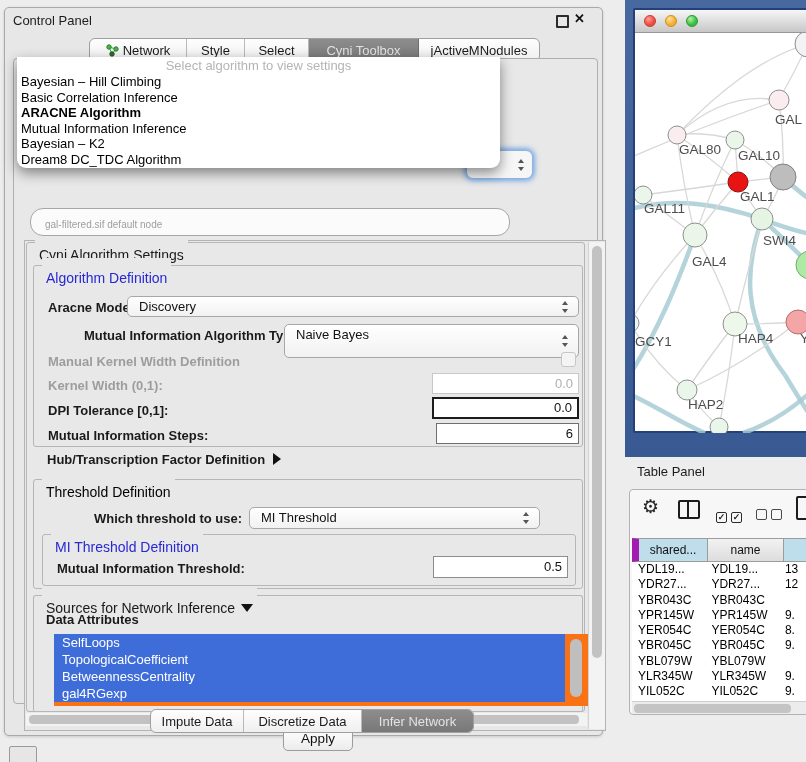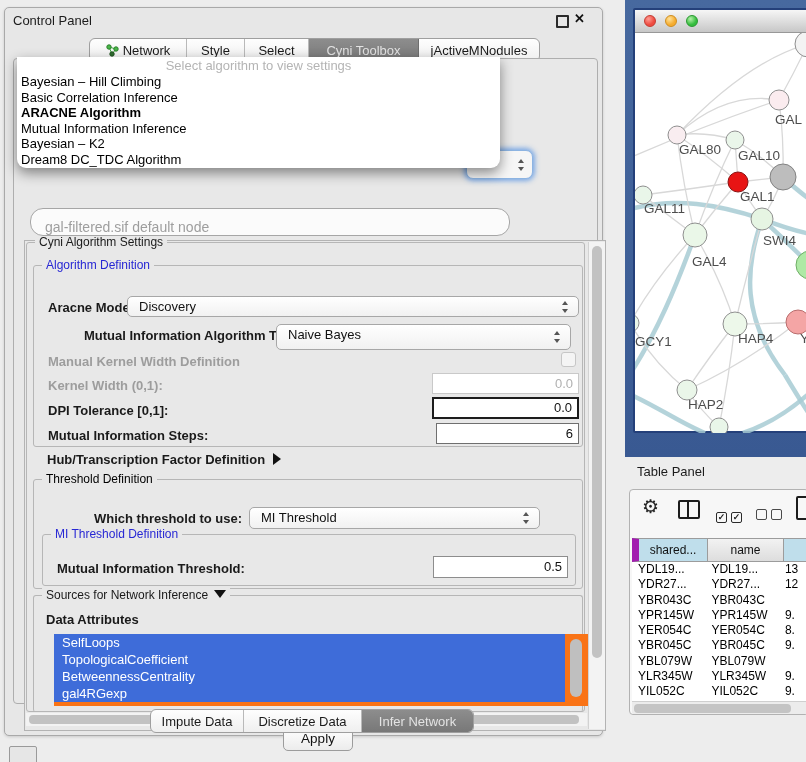--- a/index.html
+++ b/index.html
@@ -18,21 +18,21 @@
   .seg{height:22px;display:flex;align-items:center;justify-content:center;font-size:13px;color:#1a1a1a;
        border-right:1px solid #b9b9b9;box-sizing:border-box;gap:4px;}
   .seg:last-child{border-right:none;}
   .seg.sel{background:linear-gradient(#8d8d8d,#787878);color:#e3e3e3;border-right-color:#6f6f6f;}
   
   .cp-content{position:absolute;left:8px;top:50px;width:583px;height:644px;background:#e8e8e8;
               border:1px solid #aeaeae;border-radius:4px;}
   .scrollpane{position:absolute;left:10px;top:181px;width:580px;height:489px;border:1px solid #b3b3b3;background:#e8e8e8;}
   
   .group{position:absolute;border:1px solid #b6b6b6;border-radius:3px;}
-  .gtitle{position:absolute;top:-8px;left:8px;background:#e8e8e8;padding:0 4px;font-size:12px;color:#1a1a1a;white-space:nowrap;}
+  .gtitle{position:absolute;top:-8px;left:8px;background:#e8e8e8;padding:12px 4px;font-size:14px;color:#1a1a1a;white-space:nowrap;}
   .gtitle.blue{color:#2727d4;}
   .gtitle.green{color:#000000;}
   .lbl{position:absolute;font-size:13px;font-weight:bold;color:#1a1a1a;white-space:nowrap;}
   .lbl.dis{color:#9d9d9d;}
   .combo{position:absolute;background:linear-gradient(#ffffff,#f1f1f1);border:1px solid #a7a7a7;border-radius:5px;
          font-size:13px;color:#111;line-height:20px;padding-left:11px;box-sizing:border-box;}
   .spin{position:absolute;right:9px;top:50%;width:7px;height:12px;margin-top:-6px;}
   .spin:before,.spin:after{content:"";position:absolute;left:0;border-left:3.5px solid transparent;border-right:3.5px solid transparent;}
   .spin:before{top:0;border-bottom:4px solid #555;}
   .spin:after{bottom:0;border-top:4px solid #555;}
@@ -57,21 +57,21 @@
          border:1px solid #9c9c9c;border-radius:5px;font-size:13.5px;text-align:center;line-height:20px;color:#111;}
   #popup{position:absolute;left:17px;top:57px;width:483px;height:111px;background:#fff;z-index:50;
          border-radius:0 0 9px 9px;box-shadow:0 5px 13px rgba(0,0,0,.45);}
   .pop-prompt{height:17px;text-align:center;font-size:13px;color:#b4b4b4;line-height:17px;}
   .pop-item{height:15.6px;font-size:13px;line-height:15.6px;padding-left:4px;color:#000;white-space:nowrap;}
   .pop-item.bold{font-weight:bold;}
   .combo-frag{position:absolute;left:452px;top:91px;width:67px;height:29px;background:#f6f6f6;border:1px solid #8db4e2;
               border-radius:7px;box-shadow:0 0 5px 2px rgba(96,152,228,.8);z-index:5;box-sizing:border-box;}
   .gal-combo{position:absolute;left:16px;top:149px;width:480px;height:28px;border:1px solid #a6a6a6;border-radius:13px;
              background:#fbfbfb;z-index:4;box-sizing:border-box;}
-  .gal-combo span{position:absolute;left:14px;top:10px;font-size:14px;color:#9e9e9e;}
+  .gal-combo span{position:absolute;left:14px;top:10px;font-size:10px;color:#9e9e9e;}
   
   #desktop{position:absolute;left:625px;top:0;width:181px;height:457px;overflow:hidden;
            background:linear-gradient(#47699f,#395992);}
   #netwin{position:absolute;left:8px;top:8px;width:200px;height:425px;background:#fff;
           border:2px solid #24407a;border-radius:2px;box-sizing:border-box;}
   .net-titlebar{position:absolute;left:0;top:0;width:100%;height:22px;
                 background:linear-gradient(#f6f6f6,#c7c7c7);border-bottom:1px solid #989898;}
   .light{position:absolute;top:5px;width:12px;height:12px;border-radius:50%;}
   .light.red{left:9px;background:radial-gradient(circle at 35% 30%,#ff9d94,#ee4b40 60%);border:1px solid #c43a31;box-sizing:border-box;}
   .light.yellow{left:30px;background:radial-gradient(circle at 35% 30%,#ffe29a,#f5ac2f 60%);border:1px solid #cf8d1e;box-sizing:border-box;}
@@ -160,21 +160,21 @@
         <span class="gtitle">Cyni Algorithm Settings</span>
 
         <div class="group" style="left:6px;top:22px;width:548px;height:180px;">
           <span class="gtitle blue">Algorithm Definition</span>
           <span class="lbl" style="left:14px;top:34px;">Aracne Mode:</span>
           <div class="combo" style="left:93px;top:30px;width:452px;height:21px;">
             <span>Discovery</span>
             <span class="spin"></span>
           </div>
           <span class="lbl" style="left:14px;top:62px;padding-left:36px;">Mutual Information Algorithm Type:</span>
-          <div class="combo" style="left:242px;top:58px;width:295px;height:26px;">
+          <div class="combo" style="left:250px;top:58px;width:295px;height:34px;">
             <span>Naive Bayes</span>
             <span class="spin"></span>
           </div>
           <span class="lbl dis" style="left:14px;top:88px;">Manual Kernel Width Definition</span>
           <div class="checkbox" style="left:527px;top:86px;"></div>
           <span class="lbl dis" style="left:14px;top:112px;">Kernel Width (0,1):</span>
           <div class="field" style="left:398px;top:107px;width:147px;height:21px;border:1px solid #c9c9c9;color:#b0b0b0;">0.0</div>
           <span class="lbl" style="left:14px;top:137px;">DPI Tolerance [0,1]:</span>
           <div class="field" style="left:398px;top:131px;width:147px;height:22px;border:2px solid #1c1c1c;line-height:18px;">0.0</div>
           <span class="lbl" style="left:14px;top:162px;">Mutual Information Steps:</span>

